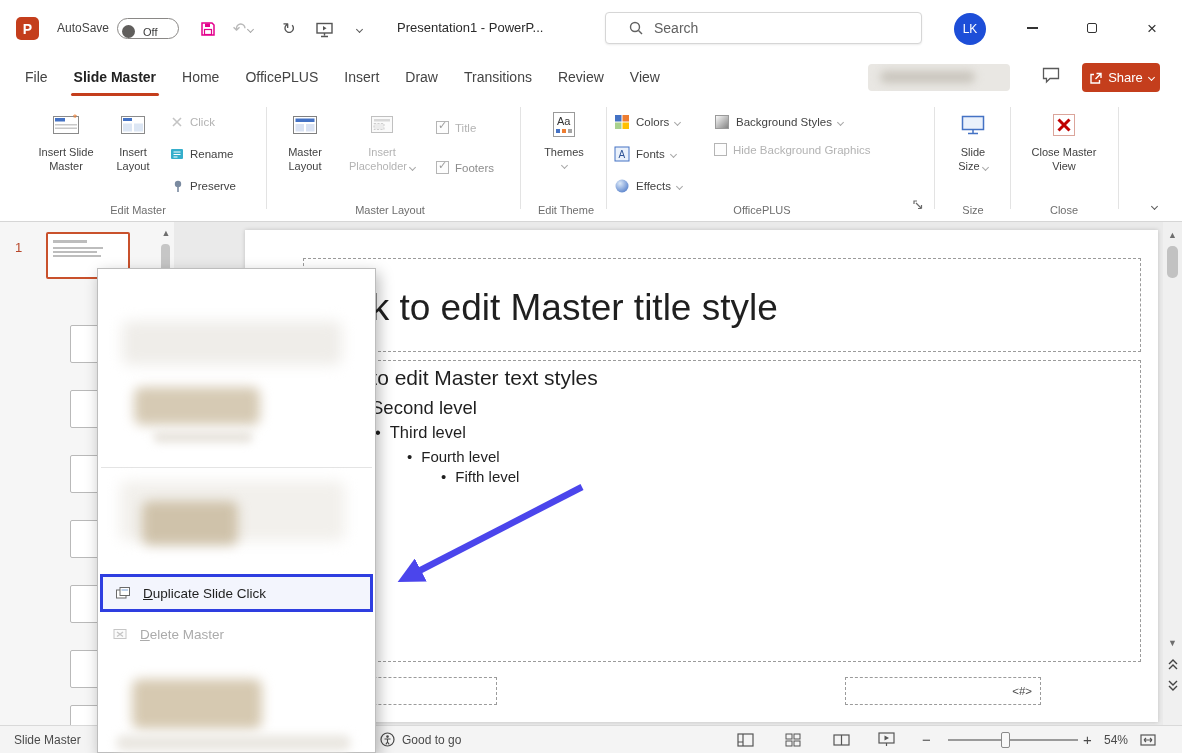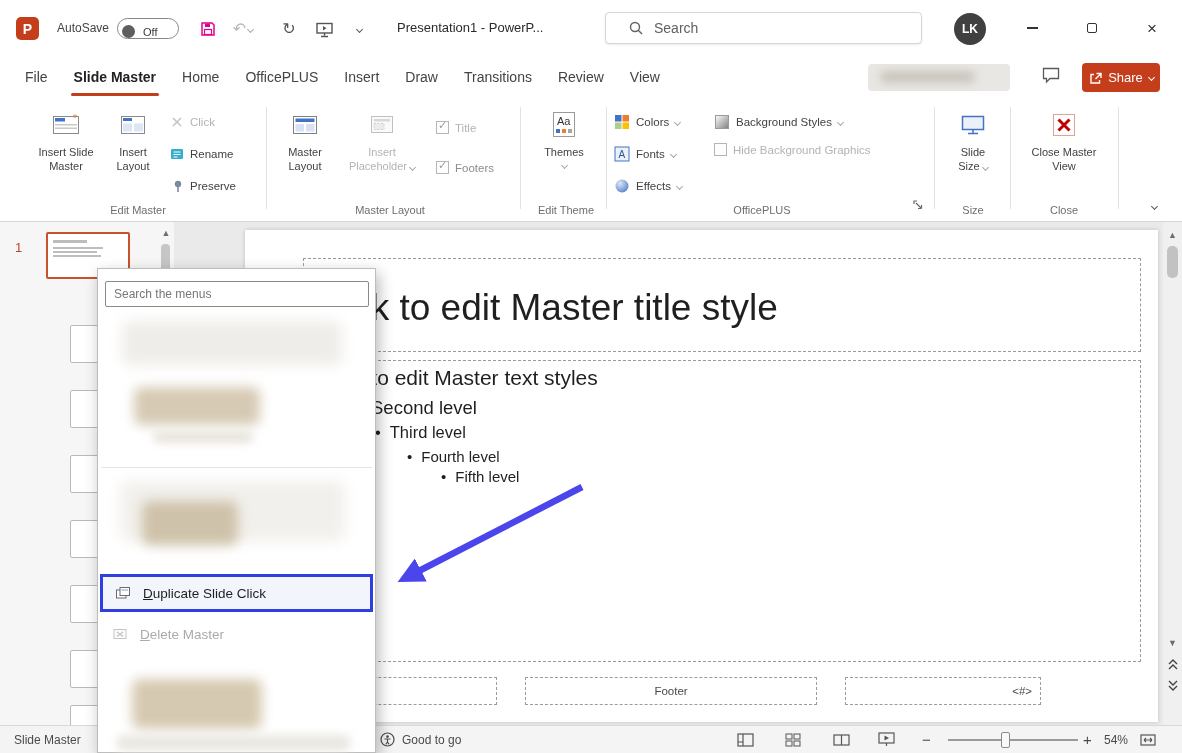--- a/index.html
+++ b/index.html
@@ -14,21 +14,21 @@
 #titlebar{position:absolute;left:0;top:0;width:1182px;height:56px;background:#fff}
 .pp-logo{position:absolute;left:16px;top:17px;width:23px;height:23px;border-radius:5px;background:#C43E1C;color:#fff;font-weight:bold;font-size:14px;display:flex;align-items:center;justify-content:center}
 .autosave-lbl{position:absolute;left:57px;top:21px;font-size:12px;color:#444}
 .toggle{position:absolute;left:117px;top:18px;width:62px;height:21px;border:1px solid #8a8886;border-radius:11px;background:#fff;display:flex;align-items:flex-end}
 .toggle .knob{width:13px;height:13px;border-radius:50%;background:#605e5c;margin-left:4px}
 .toggle .lbl{font-size:11px;color:#3a3a3a;margin-left:8px}
 .qat{position:absolute;top:16px;width:26px;height:26px;display:flex;align-items:center;justify-content:center}
 .glyph{font-size:16px;line-height:1}
 .doc-title{position:absolute;left:397px;top:20px;font-size:13px;color:#2b2b2b;white-space:nowrap}
 .searchbox{position:absolute;left:605px;top:12px;width:317px;height:32px;border:1px solid #d6d6d6;border-radius:4px;background:#fff;box-shadow:0 1px 2px rgba(0,0,0,.08);display:flex;align-items:center;gap:10px;padding-left:22px;color:#616161;font-size:14px}
-.avatar{position:absolute;left:954px;top:13px;width:32px;height:32px;border-radius:50%;background:#404040;color:#fff;font-size:12px;font-weight:bold;display:flex;align-items:center;justify-content:center}
+.avatar{position:absolute;left:954px;top:13px;width:32px;height:32px;border-radius:50%;background:#1d4ed8;color:#fff;font-size:12px;font-weight:normal;display:flex;align-items:center;justify-content:center}
 .winbtn{position:absolute;top:0;width:60px;height:56px;display:flex;align-items:center;justify-content:center}
 .min-bar{width:11px;height:1.5px;background:#333}
 .max-box{width:10px;height:10px;border:1.4px solid #333;border-radius:2px}
 .close-x{font-size:17px;color:#333;line-height:1}
 
 
 #tabrow{position:absolute;left:0;top:56px;width:1182px;height:43px;background:#fff;display:flex;align-items:center;padding-left:12px}
 .tab{padding:0 13px;height:43px;line-height:43px;font-size:14px;color:#444;position:relative;white-space:nowrap}
 .tab.active{color:#222;font-weight:700}
 .tab.active::after{content:"";position:absolute;left:10px;right:10px;bottom:3px;height:3px;border-radius:2px;background:#C43E1C}
@@ -378,23 +378,20 @@
     <div class="slidetext" style="left:64px;top:57px;font-size:37px">Click to edit Master title style</div>
 
     <div class="ph" style="left:58px;top:130px;width:838px;height:302px"></div>
     <div class="slidetext" style="left:66px;top:136px;font-size:21px"><span class="bullet"></span><span>Click to edit Master text styles</span></div>
     <div class="slidetext" style="left:117px;top:167px;font-size:18.5px"><span class="bullet"></span><span>Second level</span></div>
     <div class="slidetext" style="left:130px;top:193px;font-size:16.5px"><span class="bullet">•</span><span>Third level</span></div>
     <div class="slidetext" style="left:162px;top:218px;font-size:15px"><span class="bullet">•</span><span>Fourth level</span></div>
     <div class="slidetext" style="left:196px;top:238px;font-size:15px"><span class="bullet">•</span><span>Fifth level</span></div>
 
     <div class="ph" style="left:58px;top:447px;width:194px;height:28px"></div>
-    <div class="ph" style="left:280px;top:447px;width:292px;height:28px;display:flex;align-items:center;justify-content:center;font-size:11.5px;color:#4a4a4a">
-        <span>Footer</span>
-      </div>
     <div class="ph" style="left:600px;top:447px;width:196px;height:28px;display:flex;align-items:center;justify-content:flex-end;padding-right:8px;font-size:11.5px;color:#4a4a4a">
         <span>&lt;#&gt;</span>
       </div>
   </div>
 </div>
 
 <div id="vscroll">
   <div class="sb-el" style="top:8px">▲</div>
   <div class="sb-thumb" style="top:24px;height:32px"></div>
   <div class="sb-el" style="top:416px">▼</div>
@@ -454,21 +451,20 @@
   <div class="sb-item" style="left:1104px">54%</div>
   <div class="sb-item" style="left:1140px">
     <svg width="16" height="14">
         <rect x="1" y="2" width="14" height="10" fill="none" stroke="#555" stroke-width="1.2"></rect>
         <path d="M4 7 H12 M4 7 L6 5 M4 7 L6 9 M12 7 L10 5 M12 7 L10 9" stroke="#555" fill="none" stroke-width="1.1"></path>
       </svg>
   </div>
 </div>
 
 <div id="ctxmenu">
-  <input class="menusearch" type="text" placeholder="Search the menus" style="">
   <div class="blob" style="left:24px;top:52px;width:220px;height:44px;background:#efede9;filter:blur(7px)"></div>
   <div class="blob" style="left:36px;top:118px;width:126px;height:38px;background:#d6cab4;filter:blur(6px)"></div>
   <div class="blob" style="left:55px;top:162px;width:100px;height:12px;background:#e8e4dd;filter:blur(4px)"></div>
   <div class="mdiv"></div>
   <div class="blob" style="left:22px;top:212px;width:225px;height:60px;background:#f2f0ec;filter:blur(7px)"></div>
   <div class="blob" style="left:44px;top:232px;width:96px;height:44px;background:#cfc2aa;filter:blur(6px)"></div>
   <div class="mi hl" style="top:305px;height:38px">
     <span class="ic">
       <svg width="16" height="14">
           <rect x="1.5" y="4" width="9.5" height="8" fill="#fff" stroke="#6a6a6a"></rect>

